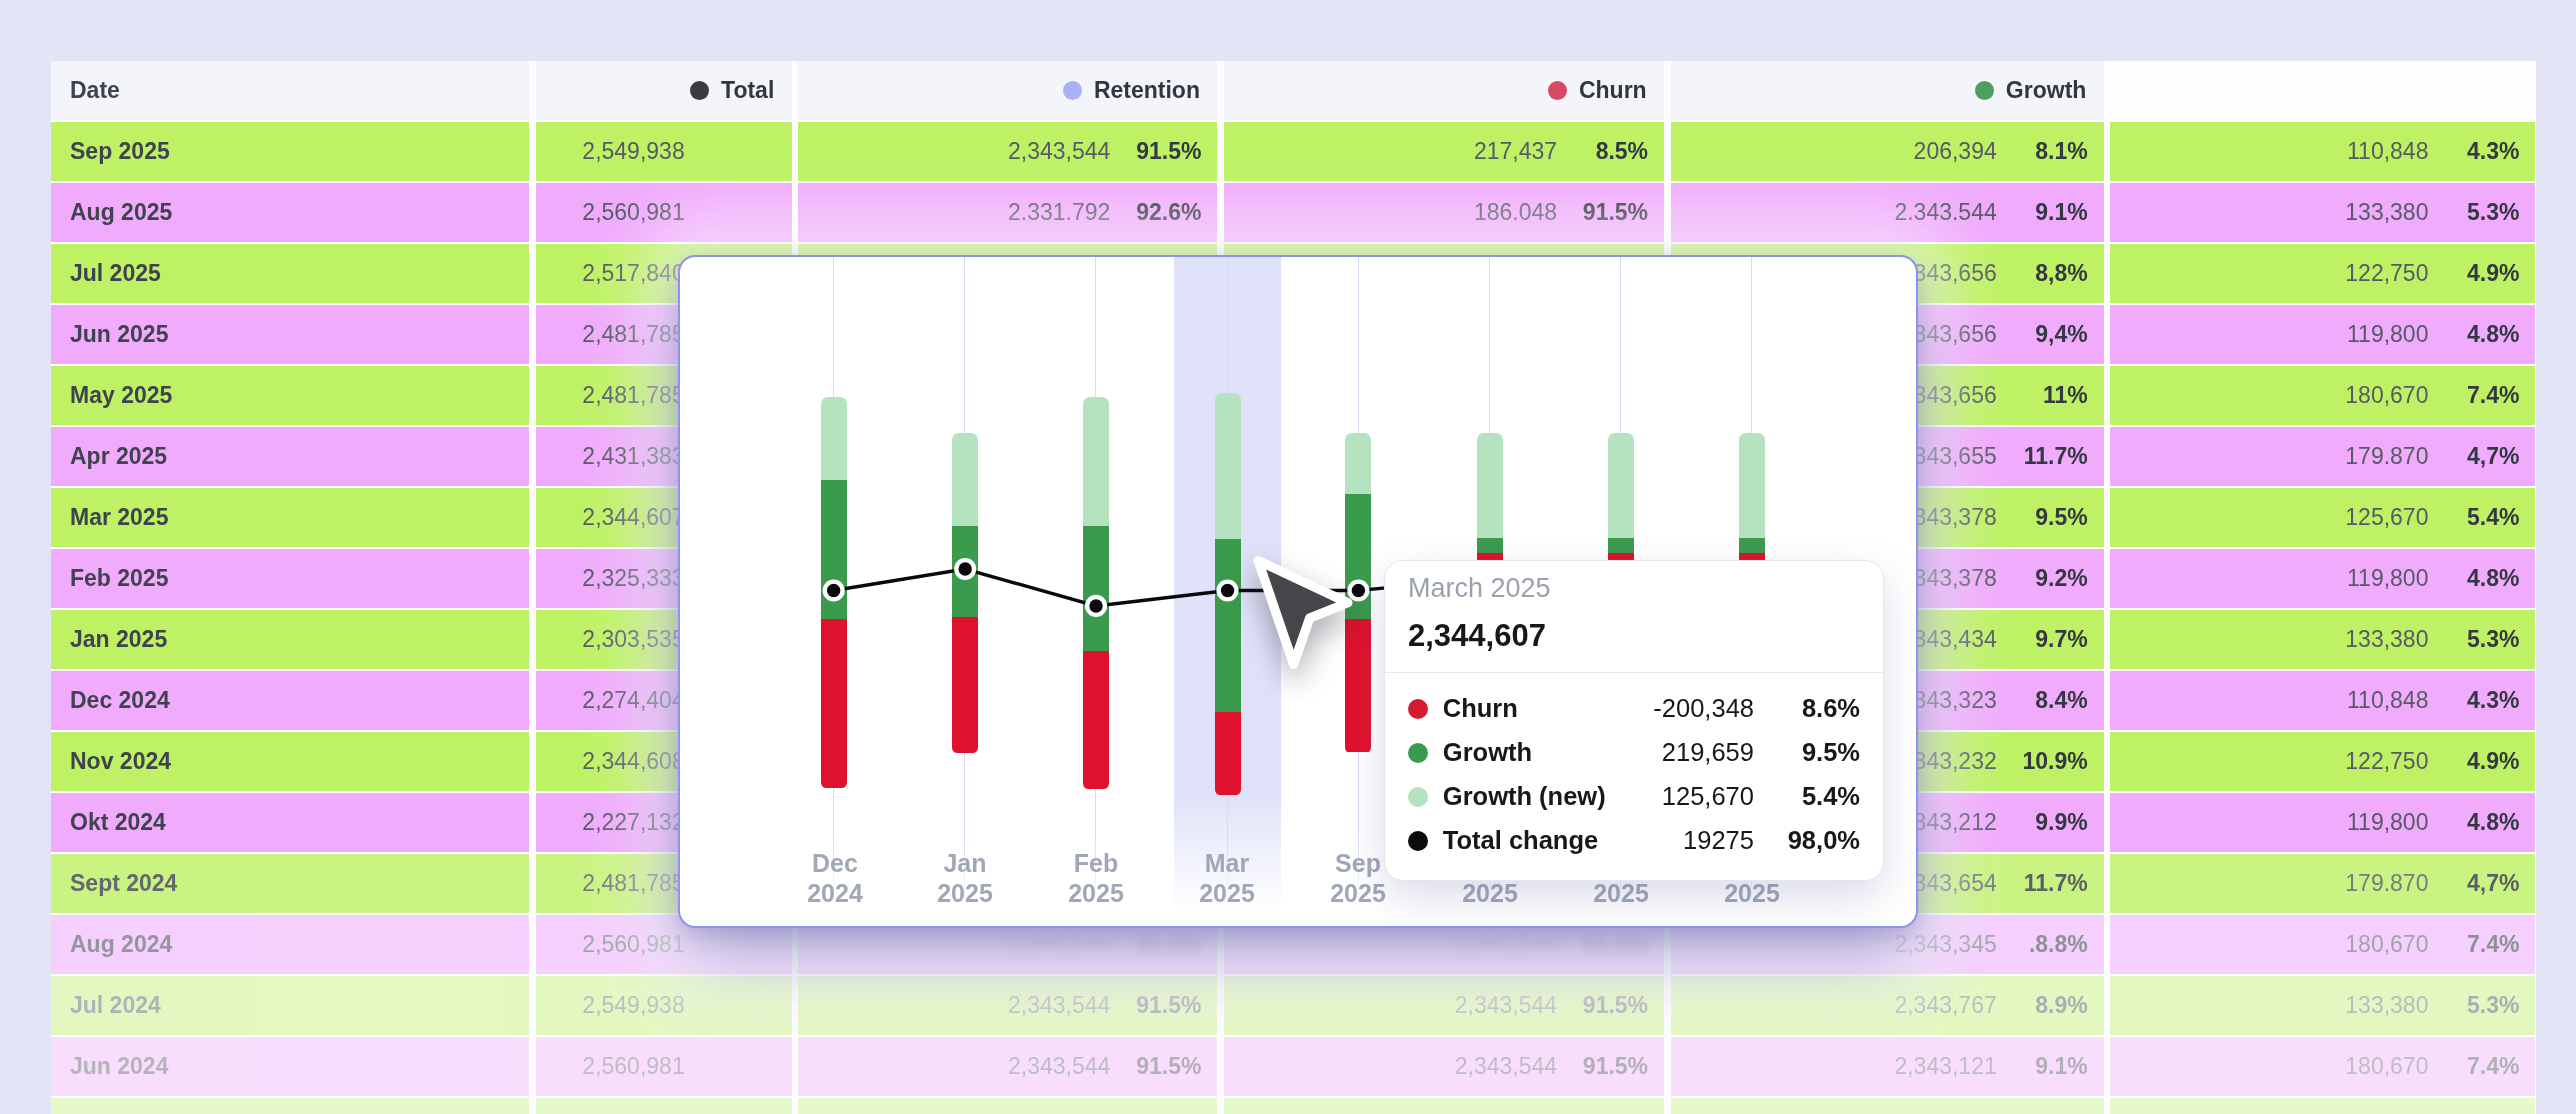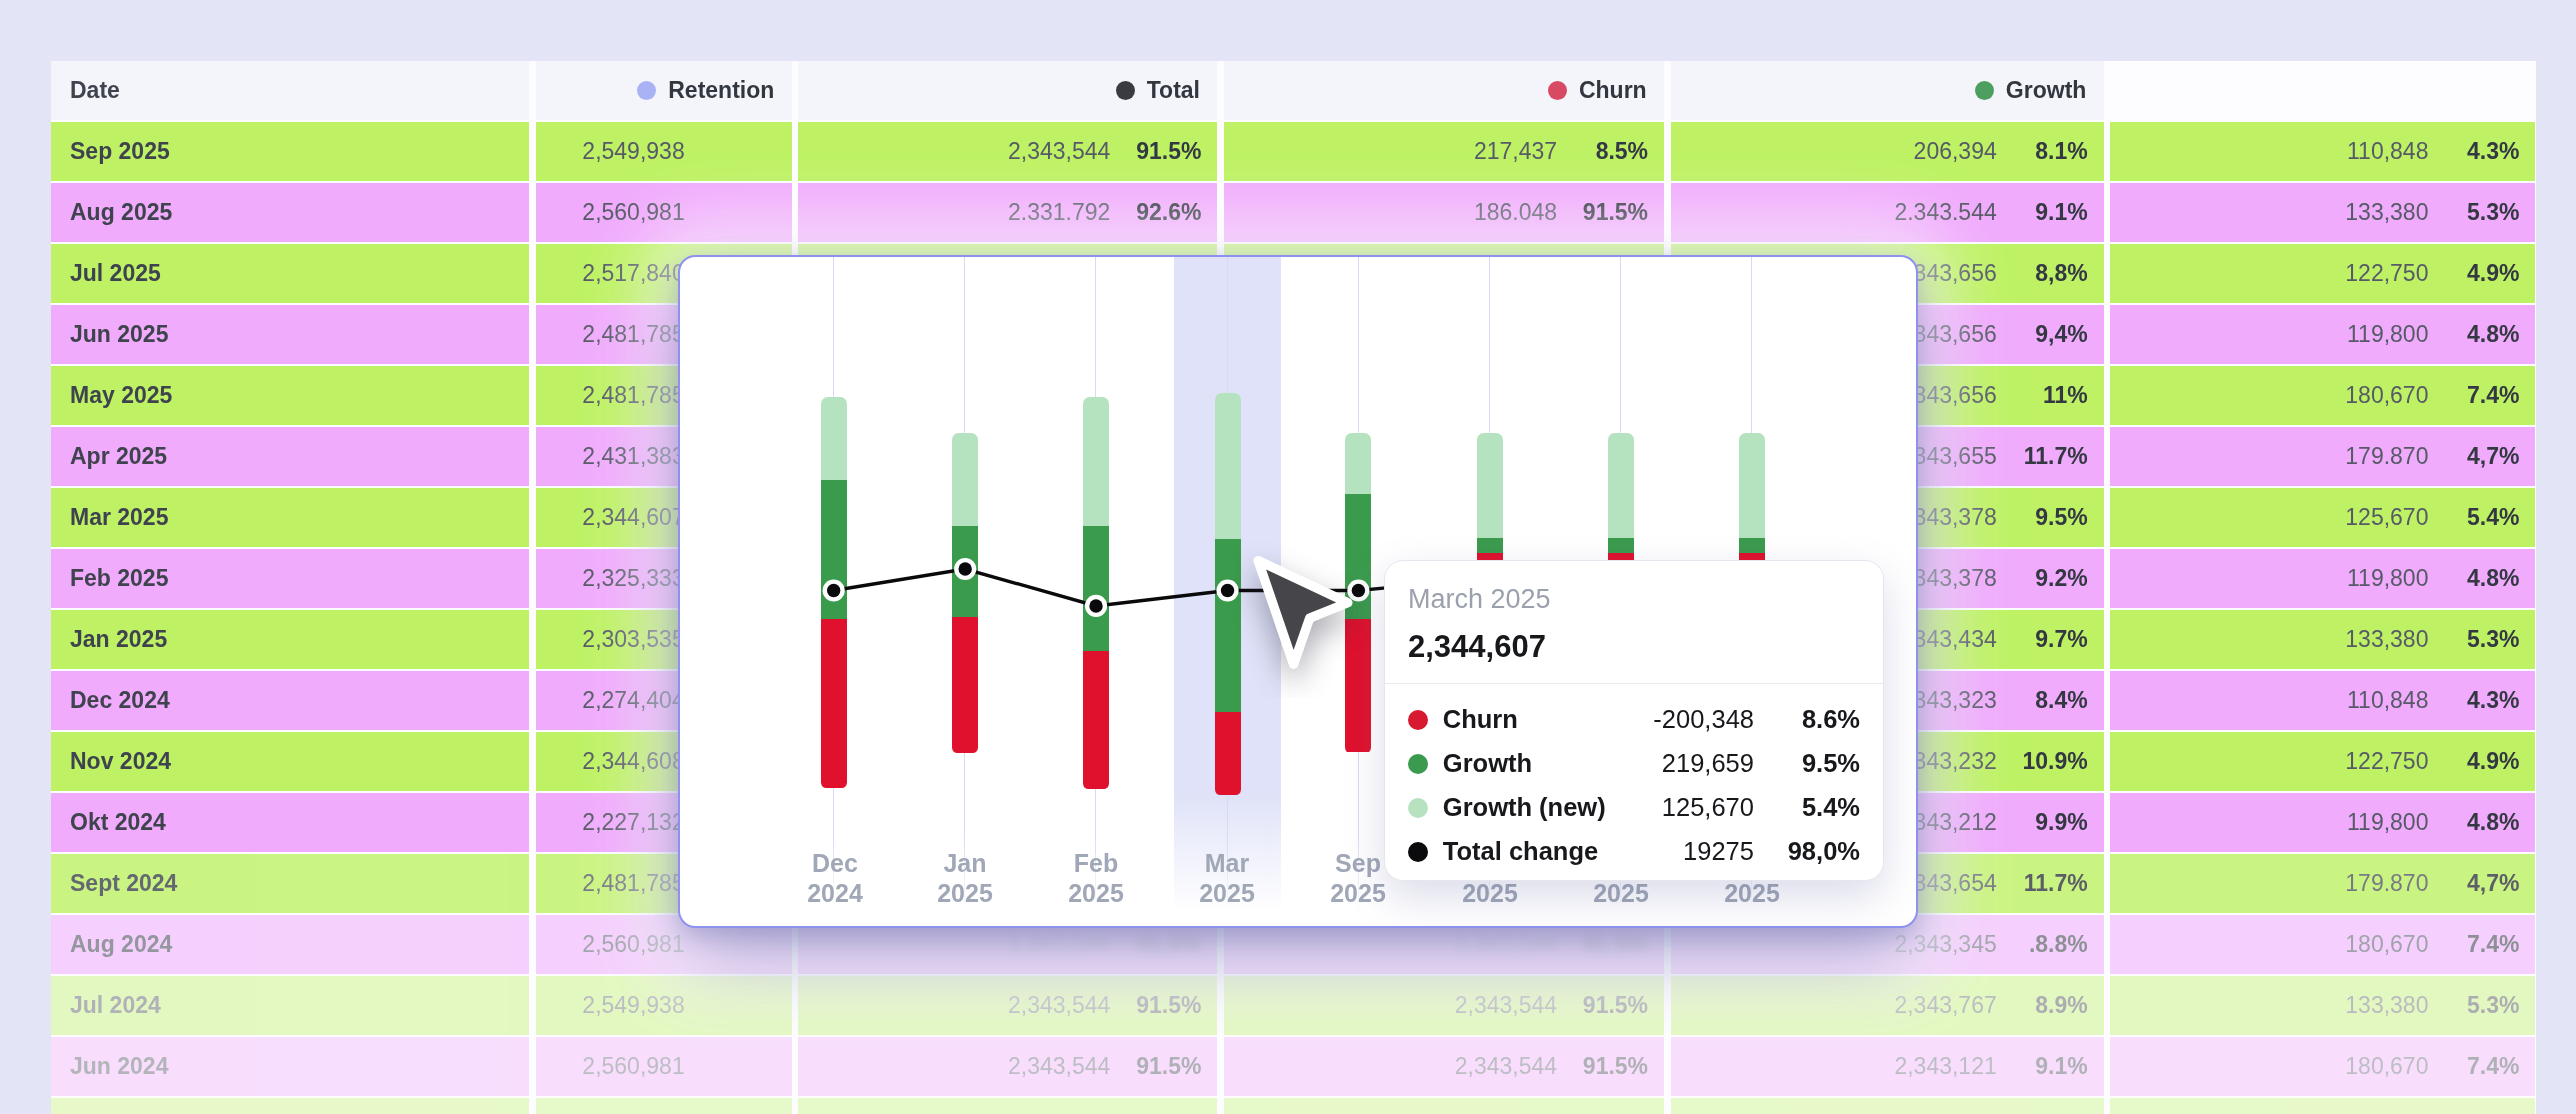--- a/index.html
+++ b/index.html
@@ -64,21 +64,21 @@
   .linelayer{position:absolute;left:0;top:0;z-index:6;pointer-events:none;}
   .xlab{
     position:absolute;top:592px;width:134px;margin-left:-67px;text-align:center;
     font-size:25px;line-height:29.5px;font-weight:600;color:#a0a7b6;z-index:5;
   }
   
   .tooltip{
     position:absolute;left:704px;top:303px;width:500px;height:321px;
     background:#ffffff;border:1.3px solid #e6e7ee;border-radius:19px;z-index:30;
     box-shadow:0 16px 40px rgba(90,95,160,.22);
-    box-sizing:border-box;padding:20px 23px 0 23px;
+    box-sizing:border-box;padding:9px 23px 0 23px;
   }
   .tt-title{font-size:27px;color:#9aa1ad;margin-top:2.7px;}
   .tt-total{font-size:31px;font-weight:700;color:#17181c;margin-top:14.8px;}
   .tt-div{height:1.3px;background:#e8e9ef;margin:17.4px -23px 13.4px -23px;}
   .tt-row{display:flex;align-items:center;height:44px;font-size:25.5px;color:#17181c;}
   .tt-dot{width:20px;height:20px;border-radius:50%;margin-right:14.8px;flex:0 0 auto;}
   .tt-label{flex:1;font-weight:600;white-space:nowrap;}
   .tt-val{text-align:right;white-space:nowrap;}
   .tt-pct{width:106px;text-align:right;font-weight:700;white-space:nowrap;}
   
@@ -86,26 +86,26 @@
 </style>
 </head>
 <body>
 
 <div class="table-wrap">
   <div class="trow head">
     <div class="cell hcell date-cell">
       <span>Date</span>
     </div>
     <div class="cell hcell val-cell">
+      <span class="hdot" style="background: rgb(58, 58, 66);"></span>
+      <span>Total</span>
+    </div>
+    <div class="cell hcell val-cell">
       <span class="hdot" style="background: rgb(169, 178, 244);"></span>
       <span>Retention</span>
-    </div>
-    <div class="cell hcell val-cell">
-      <span class="hdot" style="background: rgb(58, 58, 66);"></span>
-      <span>Total</span>
     </div>
     <div class="cell hcell val-cell">
       <span class="hdot" style="background: rgb(216, 74, 99);"></span>
       <span>Churn</span>
     </div>
     <div class="cell hcell val-cell">
       <span class="hdot" style="background: rgb(76, 159, 95);"></span>
       <span>Growth</span>
     </div>
   </div>

